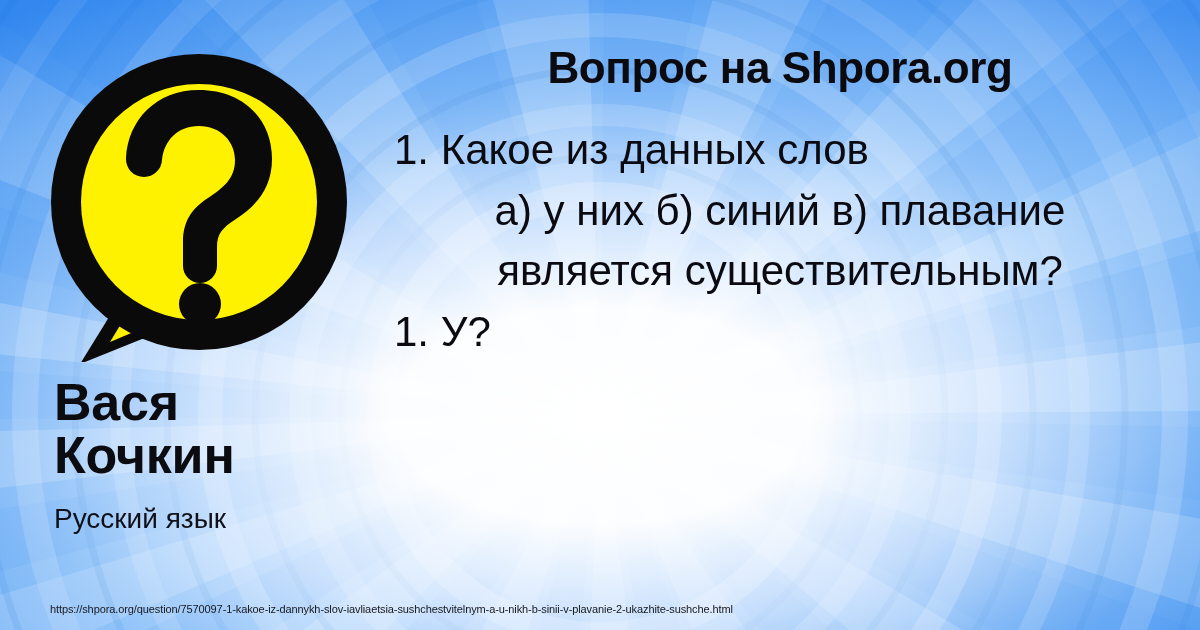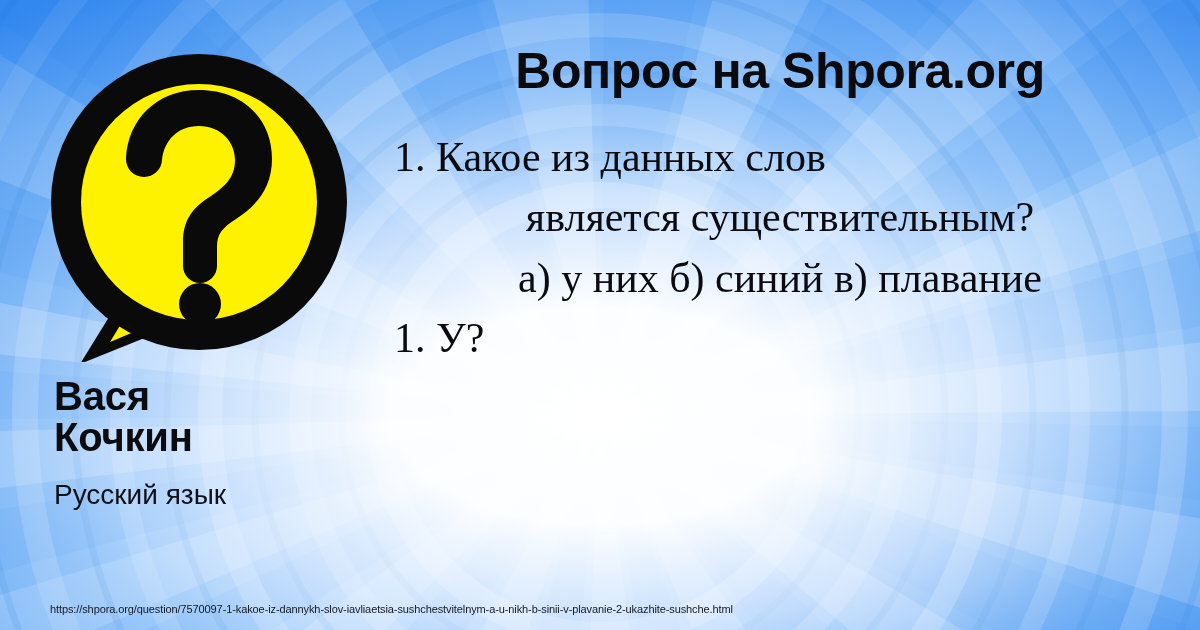--- a/index.html
+++ b/index.html
@@ -43,21 +43,21 @@
 
   
   #author-block {
     position: absolute;
     left: 54px;
     top: 376px;
     width: 330px;
     z-index: 3;
   }
   .author-name {
-    font-size: 40px;
+    font-size: 52px;
     font-weight: bold;
     line-height: 1.02;
     color: #0b0b10;
     letter-spacing: -0.2px;
     white-space: pre-line;
   }
   .author-subject {
     margin-top: 22px;
     font-size: 28px;
     font-weight: normal;
@@ -68,35 +68,35 @@
   
   #right-col {
     position: absolute;
     left: 380px;
     top: 44px;
     width: 800px;
     z-index: 3;
     text-align: center;
   }
   #site-title {
-    font-size: 50px;
+    font-size: 44px;
     font-weight: bold;
     color: #0a0a0f;
     line-height: 1.1;
     letter-spacing: -0.4px;
     margin: 0;
   }
   #question-body {
     margin-top: 28px;
     font-size: 42px;
     font-weight: normal;
     color: #0a0a10;
     line-height: 1.44;
   }
-  .q-line { display: block; white-space: nowrap; font-family: Liberation Serif, serif; }
+  .q-line { display: block; white-space: nowrap; }
   .q-line.q-left { text-align: left; padding-left: 14px; }
 
   
   #source-url {
     position: absolute;
     left: 50px;
     top: 591px;
     z-index: 4;
     font-size: 11px;
     font-family: "Liberation Sans", "DejaVu Sans", sans-serif;
@@ -232,21 +232,21 @@
     <div class="author-name">Вася
 Кочкин</div>
     <div class="author-subject">Русский язык</div>
   </div>
 
   <div id="right-col">
     <h1 id="site-title">Вопрос на Shpora.org</h1>
 
     <div id="question-body">
       <span class="q-line q-left">1. Какое из данных слов</span>
+      <span class="q-line">а) у них б) синий в) плавание</span>
       <span class="q-line">является существительным?</span>
-      <span class="q-line">а) у них б) синий в) плавание</span>
       <span class="q-line q-left">1. У?</span>
     </div>
   </div>
 
   <div id="source-url">https://shpora.org/question/7570097-1-kakoe-iz-dannykh-slov-iavliaetsia-sushchestvitelnym-a-u-nikh-b-sinii-v-plavanie-2-ukazhite-sushche.html</div>
 
 </div>
 
 </body></html>

